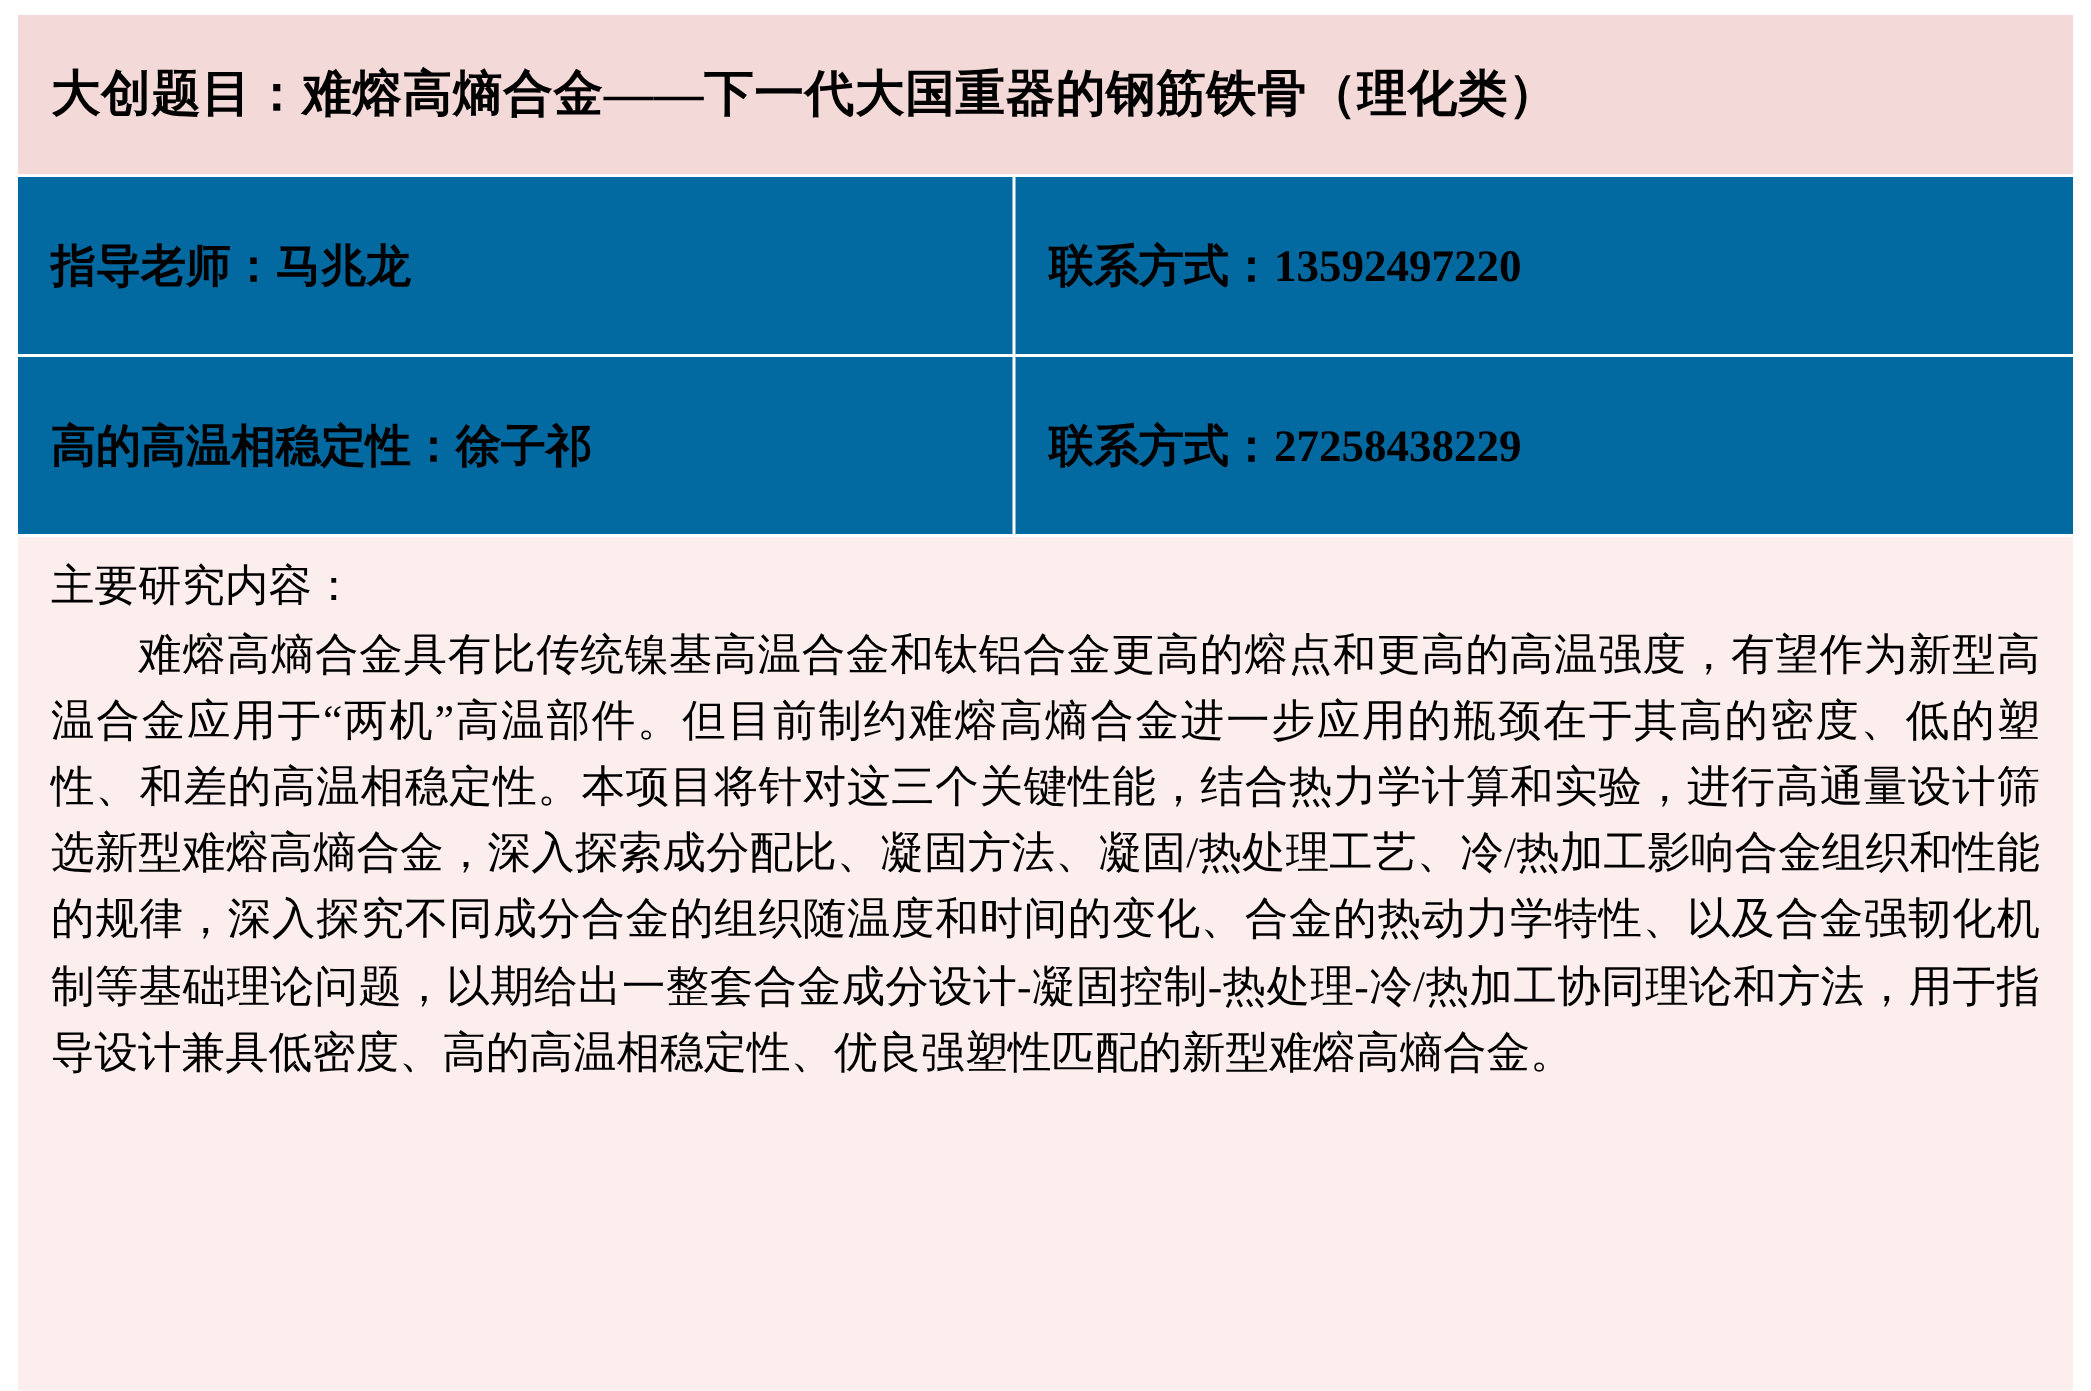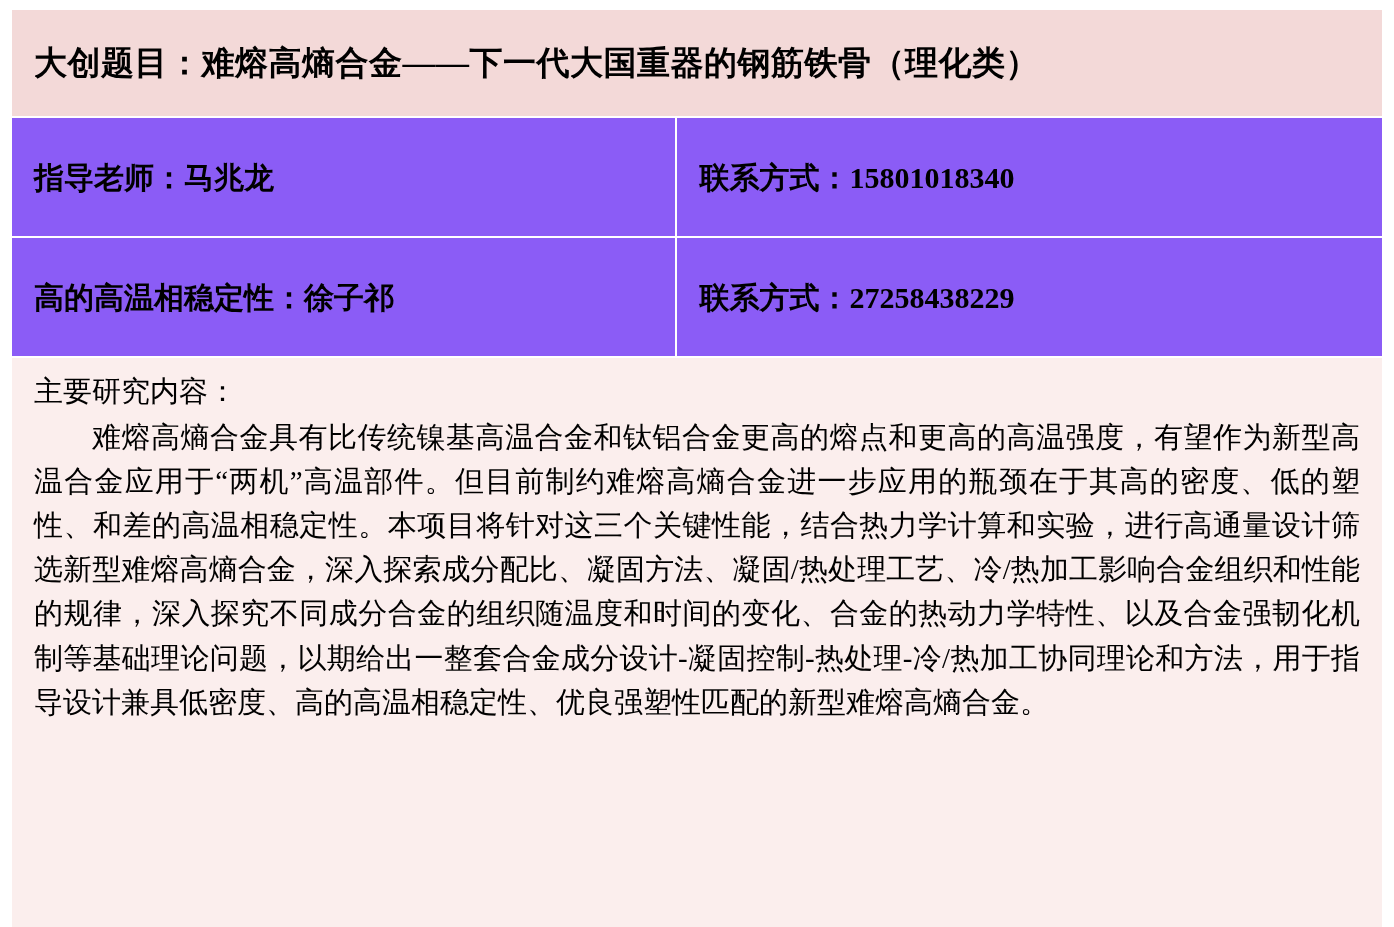--- a/index.html
+++ b/index.html
@@ -30,21 +30,21 @@
     border: 2px solid #ffffff;
     vertical-align: middle;
     padding: 0;
   }
   .row-title td {
     background: #f3d9d8;
     height: 106px;
     padding: 0 22px;
   }
   .row-teacher td, .row-assistant td {
-    background: #8b5cf6;
+    background: #0369a1;
     height: 118px;
     padding: 0 22px;
   }
   .row-content td {
     background: #fbeeed;
     height: 640px;
     padding: 14px 22px 20px 22px;
     vertical-align: top;
   }
   .title-text {
@@ -90,21 +90,21 @@
       <tr class="row-title">
         <td colspan="2">
           <div class="title-text">大创题目：难熔高熵合金——下一代大国重器的钢筋铁骨（理化类）</div>
         </td>
       </tr>
       <tr class="row-teacher">
         <td>
           <div class="field-text">指导老师：马兆龙</div>
         </td>
         <td>
-          <div class="field-text">联系方式：15801018340</div>
+          <div class="field-text">联系方式：13592497220</div>
         </td>
       </tr>
       <tr class="row-assistant">
         <td>
           <div class="field-text">高的高温相稳定性：徐子祁</div>
         </td>
         <td>
           <div class="field-text">联系方式：27258438229</div>
         </td>
       </tr>

